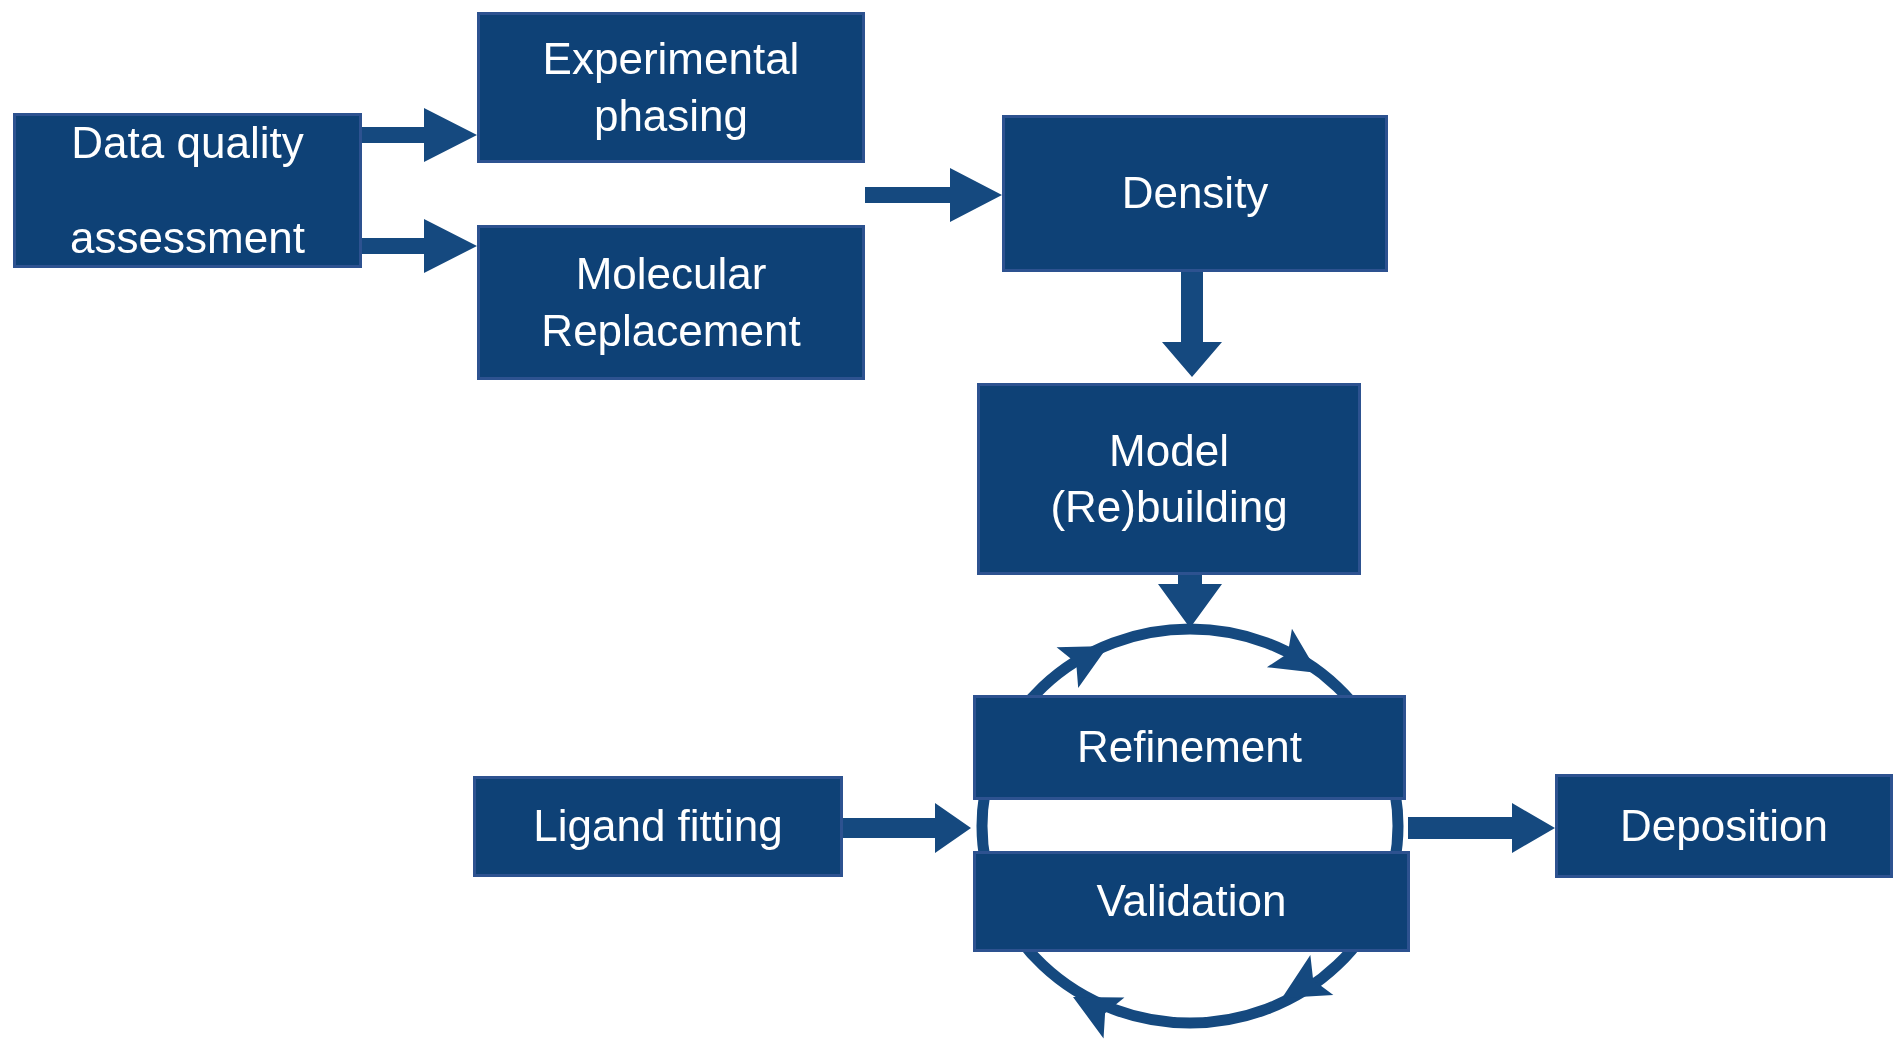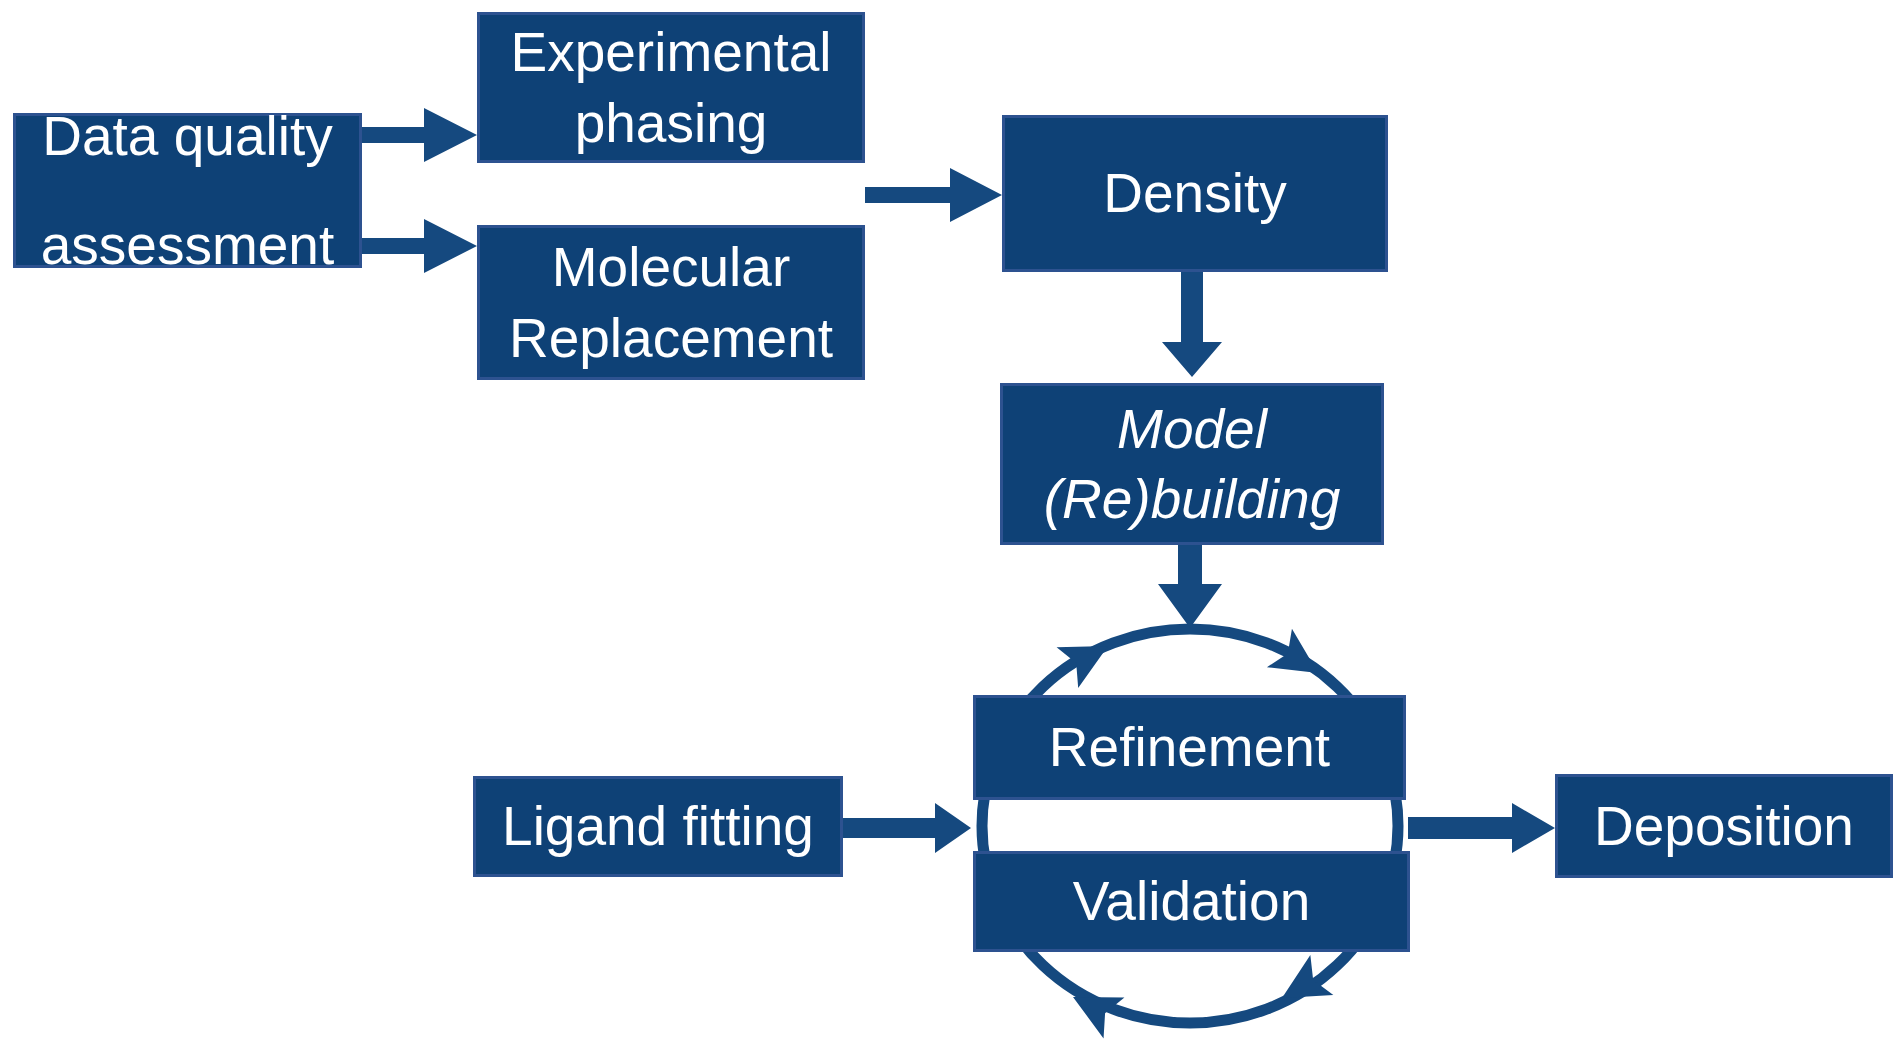--- a/index.html
+++ b/index.html
@@ -22,29 +22,29 @@
   .cycle-ring{fill:none;stroke:var(--arrow-fill);stroke-width:11;}
   .node{
     position:absolute;z-index:2;
     box-sizing:border-box;
     background:var(--box-fill);
     border:3px solid var(--box-border);
     color:var(--text);
     display:flex;flex-direction:column;
     align-items:center;justify-content:center;
     text-align:center;
-    font-size:55px;line-height:1.28;
+    font-size:44px;line-height:1.28;
     white-space:nowrap;
   }
   
   #n-data-quality        {left:13px;  top:113px; width:349px; height:155px;gap:38px;}
   #n-experimental-phasing{left:477px; top:12px;  width:388px; height:151px;}
   #n-molecular-replacement{left:477px;top:225px; width:388px; height:155px;}
   #n-density-modification{left:1002px;top:115px; width:386px; height:157px;}
-  #n-model-rebuilding    {left:1000px;top:383px; width:384px; height:162px;font-style:italic;}
+  #n-model-rebuilding    {left:977px;top:383px; width:384px; height:192px;}
   #n-refinement          {left:973px; top:695px; width:433px; height:105px;text-align:center;}
   #n-validation          {left:973px; top:851px; width:437px; height:101px;}
   #n-ligand-fitting      {left:473px; top:776px; width:370px; height:101px;}
   #n-deposition          {left:1555px;top:774px; width:338px; height:104px;}
 </style>
 </head>
 <body>
 
 <div id="canvas">
 

